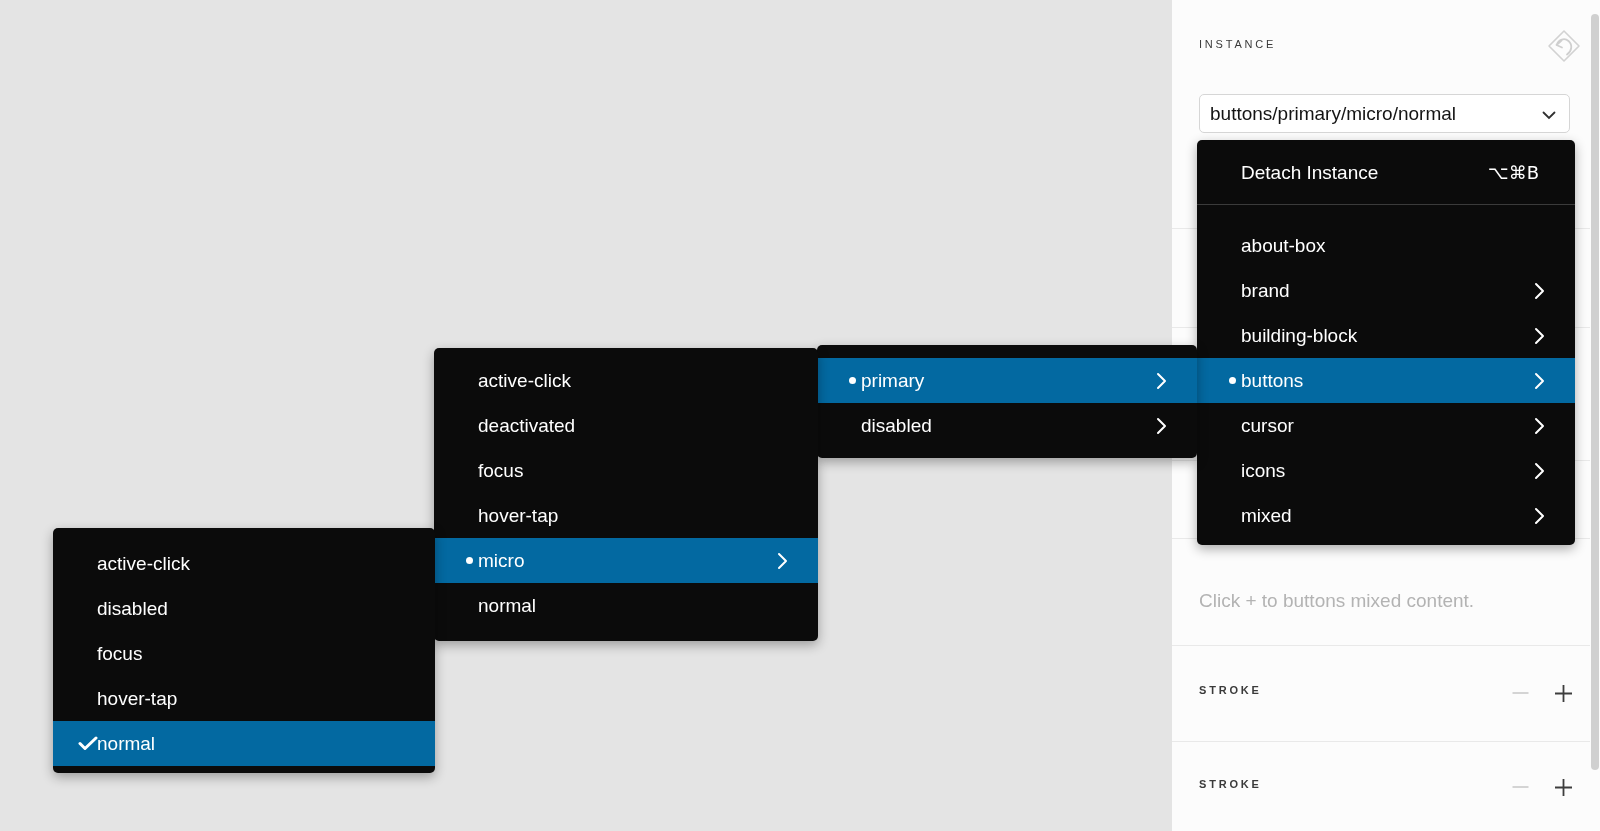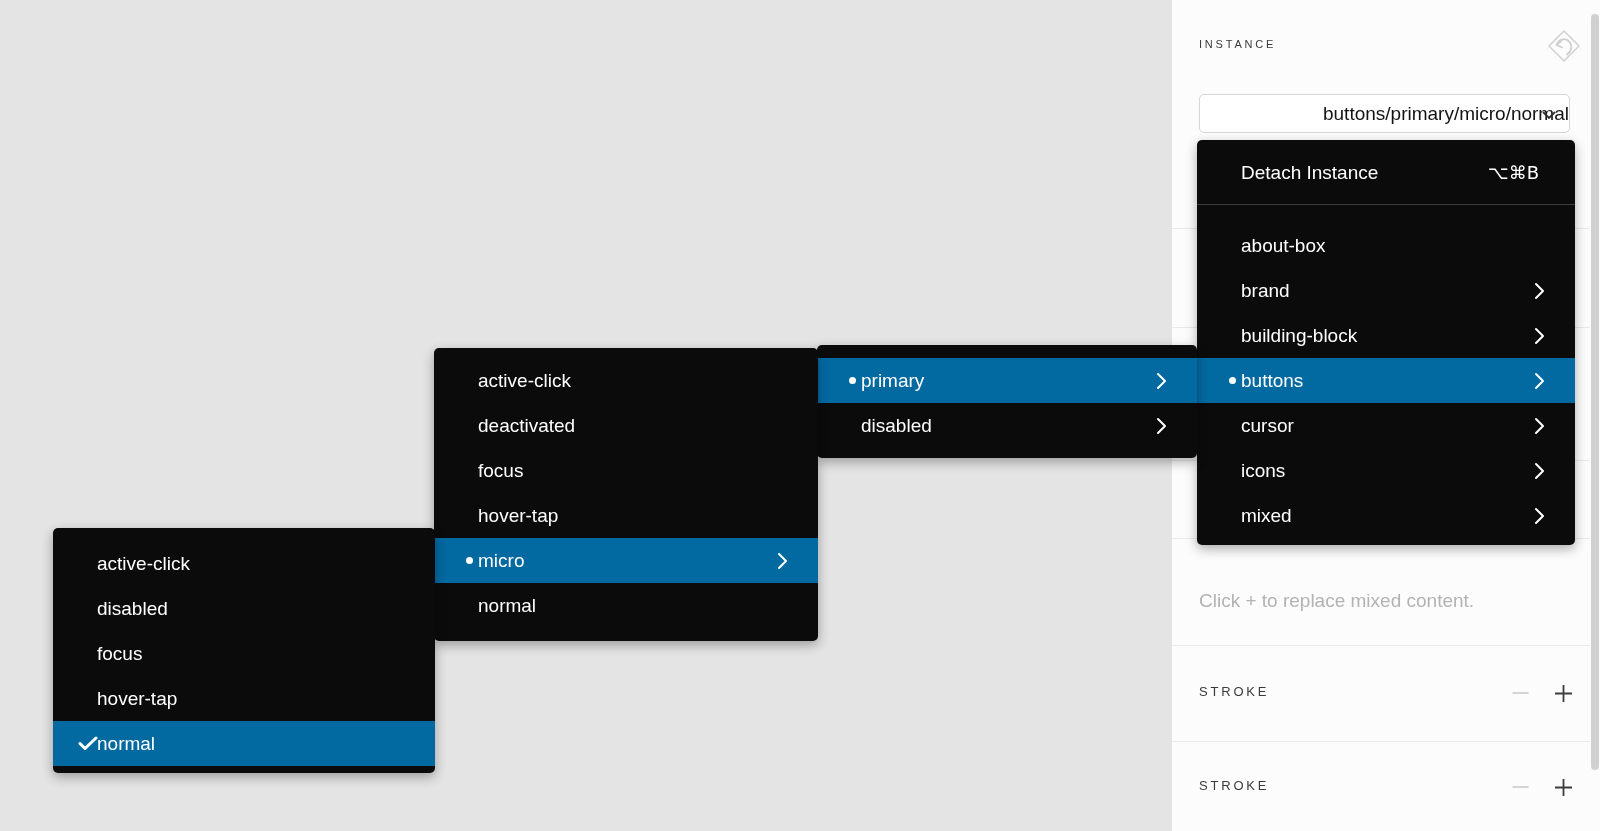--- a/index.html
+++ b/index.html
@@ -8,25 +8,25 @@
     background:#e4e4e4;
     font-family:"Liberation Sans", sans-serif;
   }
   
   .panel{position:absolute;left:1172px;top:0;width:428px;height:831px;background:#fcfcfc;}
   .panel-title{position:absolute;left:27px;top:38px;font-size:11px;font-weight:500;
     letter-spacing:2.8px;color:#3a3a3a;}
   .swap{position:absolute;left:372px;top:26px;width:40px;height:44px;cursor:pointer;}
   .inst-select{position:absolute;left:27px;top:94px;width:371px;height:39px;box-sizing:border-box;
     background:#fff;border:1px solid #d6d6d6;border-radius:5px;display:flex;align-items:center;
-    padding-left:10px;font-size:19px;color:#141414;cursor:pointer;justify-content:flex-end;}
+    padding-left:10px;font-size:19px;color:#141414;cursor:pointer;}
   .sel-chev{position:absolute;right:13px;top:16px;display:flex;}
   .hint{position:absolute;left:27px;top:590px;font-size:19px;color:#b3b3b3;}
   .divider{position:absolute;left:0;width:418px;height:1px;background:#e9e9e9;}
-  .sec-title{position:absolute;left:27px;font-size:13px;font-weight:400;letter-spacing:2.8px;color:#3a3a3a;}
+  .sec-title{position:absolute;left:27px;font-size:11px;font-weight:700;letter-spacing:2.8px;color:#3a3a3a;}
   .icon-btn{position:absolute;display:flex;align-items:center;justify-content:center;cursor:pointer;}
   .scroll-thumb{position:absolute;left:419px;top:14px;width:8px;height:756px;border-radius:4px;background:#d0d0d0;}
   
   .menu{position:absolute;background:#0b0b0b;border-radius:5px;color:#fff;font-size:19px;
     box-sizing:border-box;box-shadow:0 4px 12px rgba(0,0,0,.32);}
   #menu-components{left:1197px;top:140px;width:378px;height:405px;padding:10px 0 7px;z-index:10;}
   #menu-buttons  {left:817px; top:345px;width:380px;height:113px;padding:13px 0 10px;z-index:11;}
   #menu-primary  {left:434px; top:348px;width:384px;height:293px;padding:10px 0 13px;z-index:12;}
   #menu-micro    {left:53px;  top:528px;width:382px;height:245px;padding:13px 0 7px;z-index:13;}
   .mrow{height:45px;display:flex;align-items:center;position:relative;padding-left:44px;
@@ -60,21 +60,21 @@
           <polyline points="1.5,1.5 7,7 12.5,1.5" fill="none" stroke="#2f2f2f" stroke-width="1.8" stroke-linecap="round"></polyline>
         </svg>
     </span>
   </div>
 
   <div class="divider" style="top:228px"></div>
   <div class="divider" style="top:327px"></div>
   <div class="divider" style="top:460px"></div>
   <div class="divider" style="top:538px"></div>
 
-  <div class="hint">Click + to replace mixed content.</div>
+  <div class="hint">Click + to buttons mixed content.</div>
 
   <div class="divider" style="top:645px"></div>
   <div class="sec-title" style="top:684px">STROKE</div>
   <div class="icon-btn" style="left:340px;top:691px">
     <svg width="17" height="4" viewBox="0 0 17 4">
         <path d="M0.5 2 H16.5" stroke="#d0d0d0" stroke-width="1.8"></path>
       </svg>
   </div>
   <div class="icon-btn" style="left:382px;top:684px">
     <svg width="19" height="19" viewBox="0 0 19 19">

